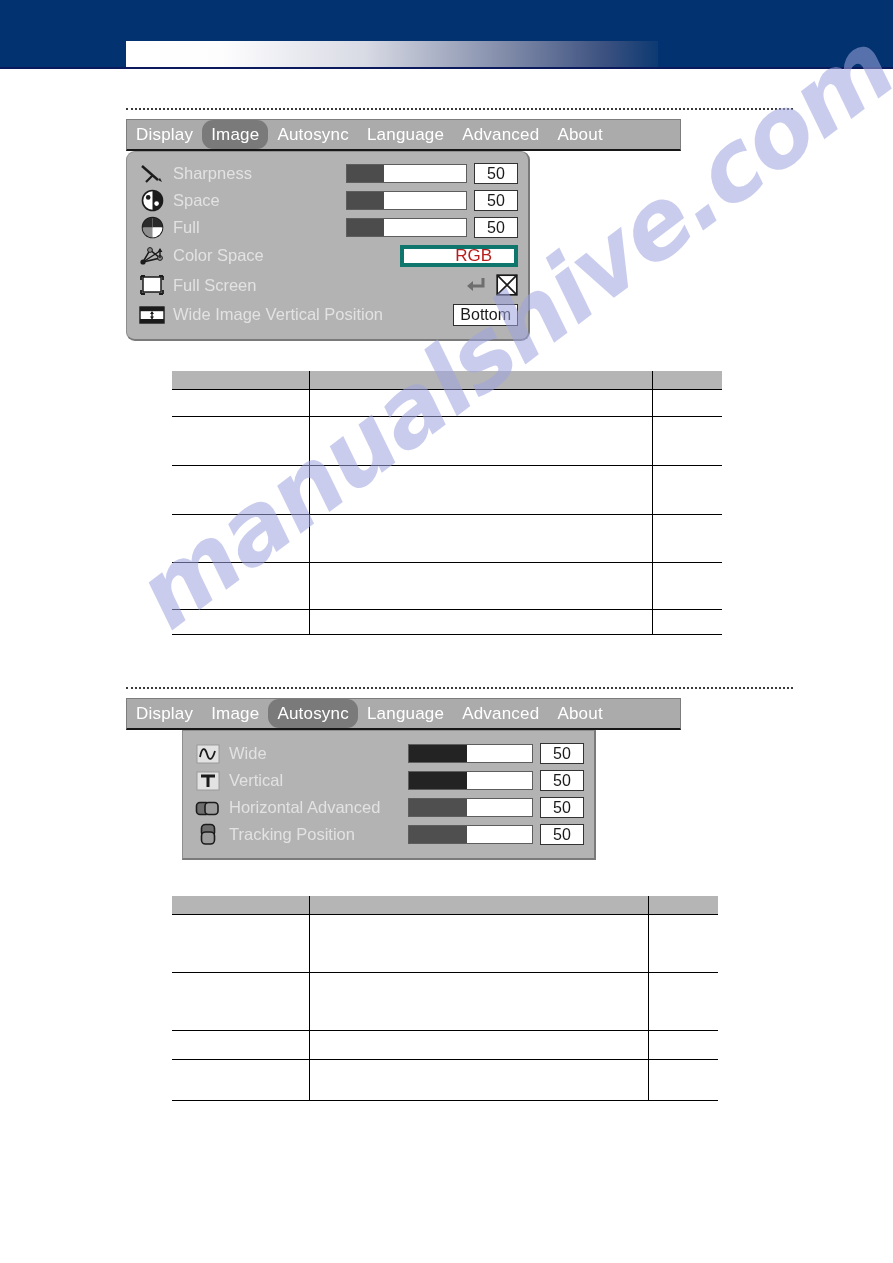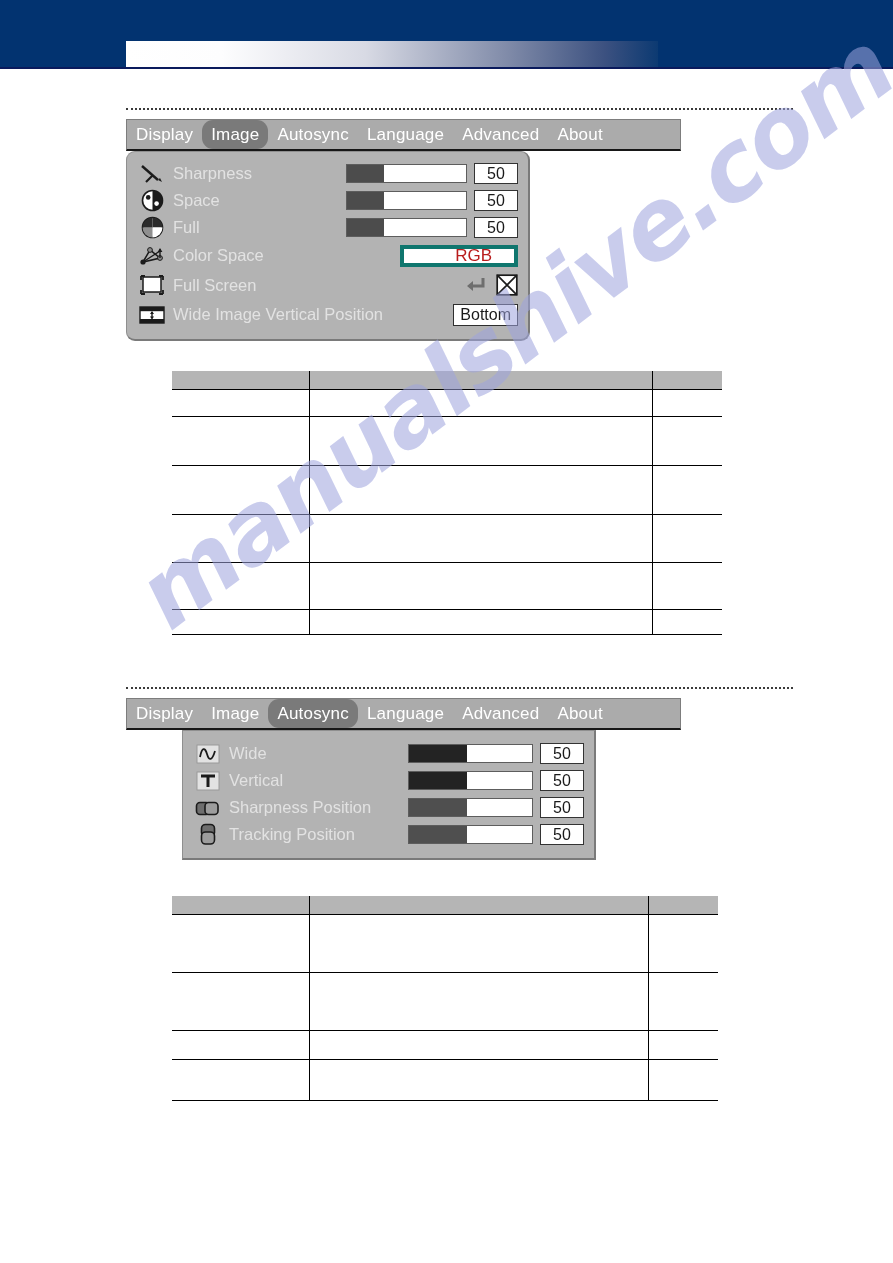--- a/index.html
+++ b/index.html
@@ -423,21 +423,21 @@
       <span class="osd-value">50</span>
     </div>
 
     <div class="osd-row">
       <span class="osd-icon">
         <svg width="28" height="22" viewBox="0 0 28 22">
           <rect x="2.5" y="5.5" width="13" height="12" rx="3.5" fill="#6e6e6e" stroke="#1b1b1b" stroke-width="1.6"></rect>
           <rect x="11" y="5.5" width="13" height="12" rx="3.5" fill="#9d9d9d" stroke="#1b1b1b" stroke-width="1.6"></rect>
         </svg>
       </span>
-      <span class="osd-label">Sharpness Position</span>
+      <span class="osd-label">Horizontal Advanced</span>
       <span class="osd-slider" style="width:125px;">
         <span class="fill" style="width:47%; background:#4f4f4f;"></span>
       </span>
       <span class="osd-value">50</span>
     </div>
 
     <div class="osd-row">
       <span class="osd-icon">
         <svg width="26" height="24" viewBox="0 0 26 24">
           <rect x="6.5" y="1.5" width="13" height="12" rx="4" fill="#6e6e6e" stroke="#1b1b1b" stroke-width="1.6"></rect>

